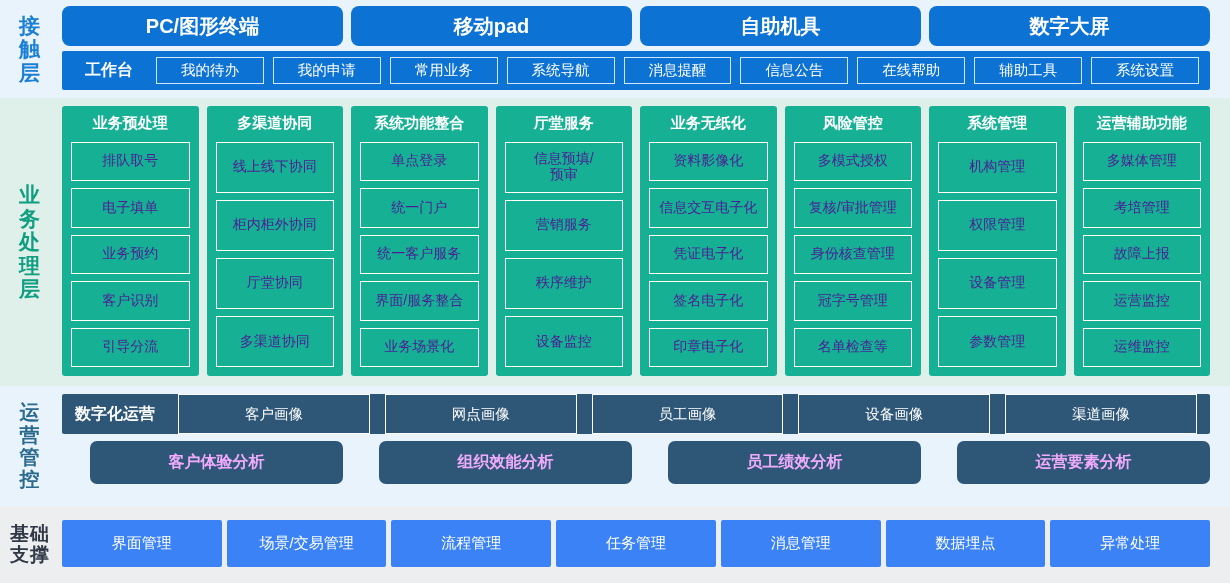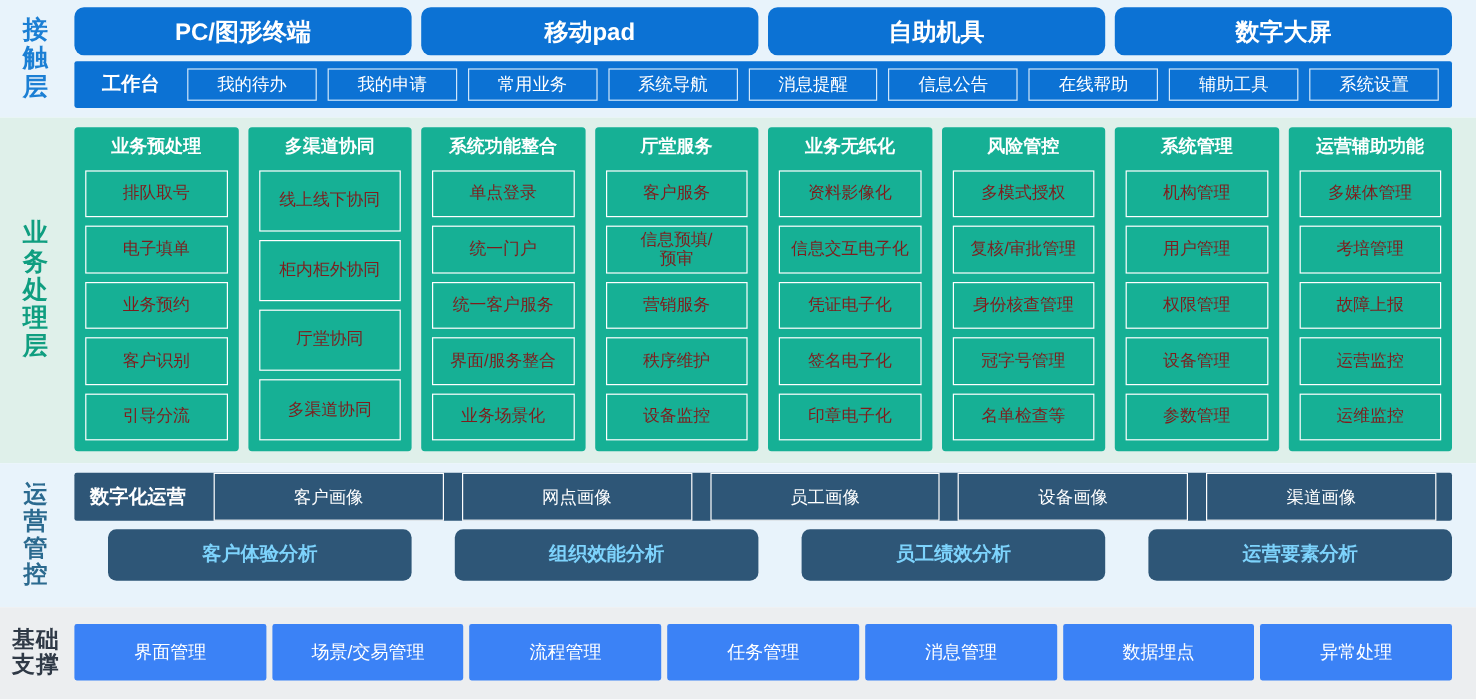--- a/index.html
+++ b/index.html
@@ -55,21 +55,21 @@
     padding: 8px 9px 9px; display: flex; flex-direction: column; gap: 7px;
   }
   .col-title {
     color: #ffffff; font-size: 15px; font-weight: bold;
     text-align: center; line-height: 1.1; padding: 1px 0 3px;
     white-space: nowrap;
   }
   .cell {
     flex: 1 1 0; border: 1px solid #ffffff;
     display: flex; align-items: center; justify-content: center;
-    color: #7f1d1d; font-size: 14px; text-align: center; line-height: 1.12;
+    color: #4c1d95; font-size: 14px; text-align: center; line-height: 1.12;
     padding: 0 2px;
   }
 
   
   .band-ops { background: #e8f3fb; height: 120px; }
   .band-ops .band-label { color: #2b6a8f; font-size: 20px; letter-spacing: 1px; }
   .band-ops .band-body { padding: 8px 20px 8px 2px; gap: 7px; }
   .row-portraits {
     background: #2e5677; height: 40px; border-radius: 2px;
     display: flex; align-items: center; gap: 15px; padding: 0 13px;
@@ -80,21 +80,21 @@
   }
   .chip-portrait {
     flex: 1 1 0; height: 40px; border: 1px solid #ffffff;
     display: flex; align-items: center; justify-content: center;
     color: #ffffff; font-size: 14.5px; white-space: nowrap;
   }
   .row-analysis { display: flex; gap: 8px; height: 43px; }
   .chip-analysis {
     flex: 1 1 0; background: #2e5677; border-radius: 7px;
     display: flex; align-items: center; justify-content: center;
-    color: #7dd3fc; font-size: 16px; font-weight: bold; margin-left: 28px;
+    color: #f0abfc; font-size: 16px; font-weight: bold; margin-left: 28px;
   }
 
   
   .band-base { background: #eceef0; height: 77px; }
   .band-base .band-label {
     color: #2f3946; font-size: 19px; letter-spacing: 1px; line-height: 1.1;
   }
   .band-base .band-body { padding: 9px 20px 11px 2px; justify-content: center; }
   .row-base { display: flex; gap: 5px; height: 47px; }
   .chip-base {
@@ -172,21 +172,20 @@
           <div class="col-title">系统功能整合</div>
           <div class="cell">单点登录</div>
           <div class="cell">统一门户</div>
           <div class="cell">统一客户服务</div>
           <div class="cell">界面/服务整合</div>
           <div class="cell">业务场景化</div>
         </div>
 
         <div class="col">
           <div class="col-title">厅堂服务</div>
-          <div class="cell">客户服务</div>
           <div class="cell" style="white-space:pre-line">信息预填/
 预审</div>
           <div class="cell">营销服务</div>
           <div class="cell">秩序维护</div>
           <div class="cell">设备监控</div>
         </div>
 
         <div class="col">
           <div class="col-title">业务无纸化</div>
           <div class="cell">资料影像化</div>
@@ -201,21 +200,20 @@
           <div class="cell">多模式授权</div>
           <div class="cell">复核/审批管理</div>
           <div class="cell">身份核查管理</div>
           <div class="cell">冠字号管理</div>
           <div class="cell">名单检查等</div>
         </div>
 
         <div class="col">
           <div class="col-title">系统管理</div>
           <div class="cell">机构管理</div>
-          <div class="cell">用户管理</div>
           <div class="cell">权限管理</div>
           <div class="cell">设备管理</div>
           <div class="cell">参数管理</div>
         </div>
 
         <div class="col">
           <div class="col-title">运营辅助功能</div>
           <div class="cell">多媒体管理</div>
           <div class="cell">考培管理</div>
           <div class="cell">故障上报</div>

